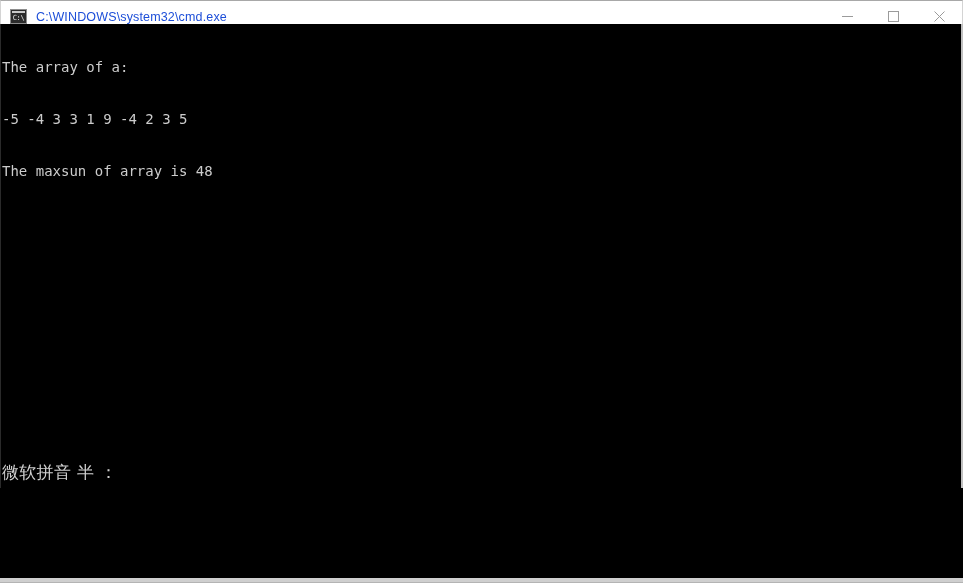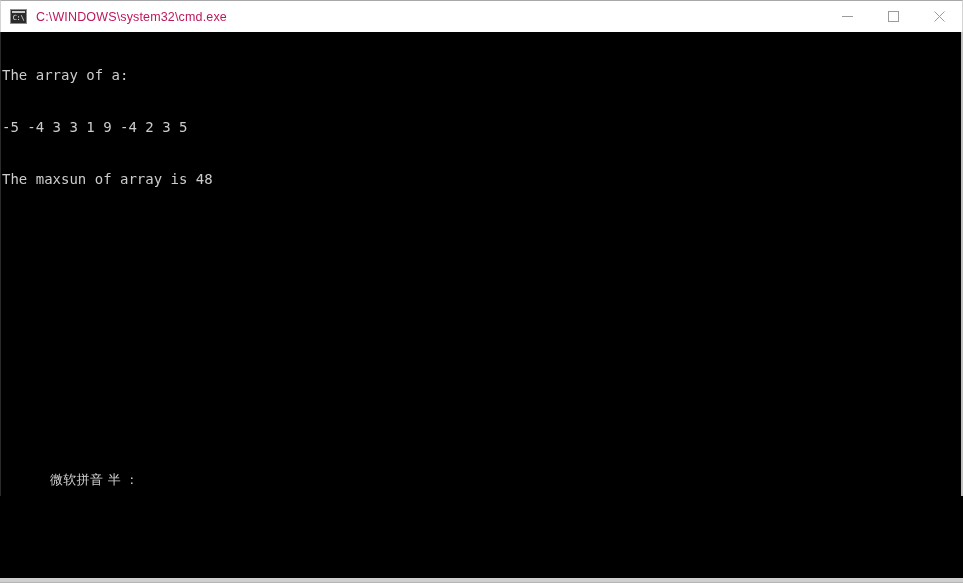--- a/index.html
+++ b/index.html
@@ -74,21 +74,21 @@
     font-size: 7px;
     line-height: 7px;
     color: #e8e8e8;
     letter-spacing: -0.4px;
     margin-top: 3px;
   }
 
   #title-text {
     font-family: "Liberation Sans", sans-serif;
     font-size: 12.5px;
-    color: #be185d;
+    color: #1d4ed8;
     margin-left: 9px;
     white-space: nowrap;
     letter-spacing: 0.15px;
   }
 
   #window-controls {
     display: flex;
     align-items: stretch;
     height: 31px;
     flex: 0 0 auto;
@@ -107,21 +107,21 @@
   .winbtn svg rect {
     stroke: #9b9b9b;
     stroke-width: 1;
     fill: none;
   }
 
   
   #console {
     position: absolute;
     left: 0;
-    top: 32px;
+    top: 24px;
     width: 963px;
     height: 464px;
     background: #000000;
     border-left: 1px solid #2a2a2a;
     border-right: 2px solid #c0c0c0;
     box-sizing: border-box;
     overflow: hidden;
   }
 
   #console-text {
@@ -147,24 +147,23 @@
   
   #ime-strip {
     position: absolute;
     left: 1px;
     bottom: 6px;
     height: 20px;
     display: flex;
     align-items: center;
     color: #d0d0d0;
     font-family: "DejaVu Sans", sans-serif;
-    font-size: 13px;
+    font-size: 17px;
     white-space: pre;
     letter-spacing: 0.3px;
-    padding-left: 48px;
   }
 
   
   #bottom-edge {
     position: absolute;
     left: 0;
     bottom: 0;
     width: 963px;
     height: 5px;
     background: #cfcfcf;

